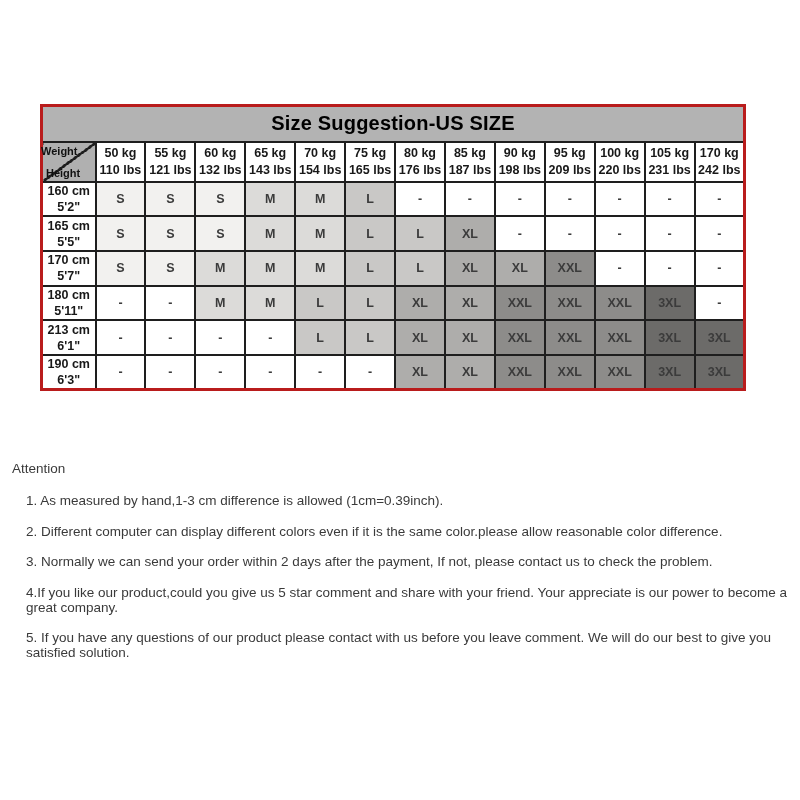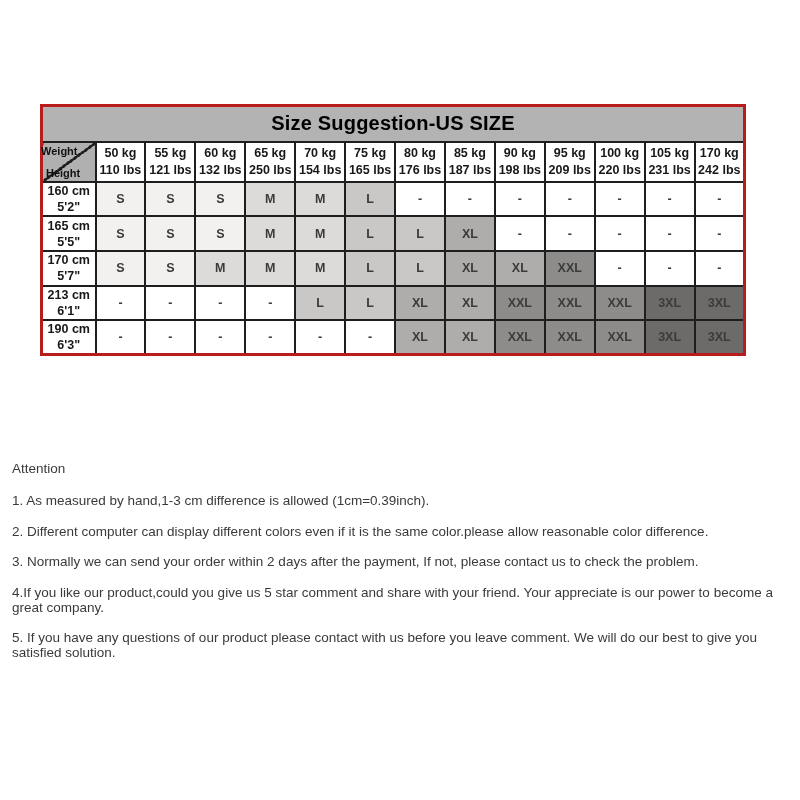--- a/index.html
+++ b/index.html
@@ -45,21 +45,21 @@
     color:#181818; line-height:16px;
   }
 
   .size-cell { font-size:12.5px; font-weight:600; color:#3b3b3b; }
 
   .notes {
     position:absolute; left:12px; top:461px; width:782px;
     font-size:13.5px; color:#3a3a3a; line-height:15px;
   }
   .notes .notes-heading { margin-bottom:17px; }
-  .notes .note-item { margin-bottom:15.5px; }
+  .notes .note-item { margin-bottom:15.5px;margin-left:14px; }
 </style>
 </head>
 <body>
 
 <table class="size-table">
   <colgroup>
     <col class="height-col">
   </colgroup>
   <thead>
     <tr>
@@ -78,21 +78,21 @@
         <th class="weight-th">
           <div>55 kg</div>
           <div>121 lbs</div>
         </th>
         <th class="weight-th">
           <div>60 kg</div>
           <div>132 lbs</div>
         </th>
         <th class="weight-th">
           <div>65 kg</div>
-          <div>250 lbs</div>
+          <div>143 lbs</div>
         </th>
         <th class="weight-th">
           <div>70 kg</div>
           <div>154 lbs</div>
         </th>
         <th class="weight-th">
           <div>75 kg</div>
           <div>165 lbs</div>
         </th>
         <th class="weight-th">
@@ -175,20 +175,39 @@
         <td class="size-cell" style="background: rgb(220, 219, 217);">M</td>
         <td class="size-cell" style="background: rgb(220, 219, 217);">M</td>
         <td class="size-cell" style="background: rgb(220, 219, 217);">M</td>
         <td class="size-cell" style="background: rgb(201, 200, 198);">L</td>
         <td class="size-cell" style="background: rgb(201, 200, 198);">L</td>
         <td class="size-cell" style="background: rgb(174, 173, 171);">XL</td>
         <td class="size-cell" style="background: rgb(174, 173, 171);">XL</td>
         <td class="size-cell" style="background: rgb(141, 140, 138);">XXL</td>
         <td class="size-cell" style="background: rgb(255, 255, 255);">-</td>
         <td class="size-cell" style="background: rgb(255, 255, 255);">-</td>
+        <td class="size-cell" style="background: rgb(255, 255, 255);">-</td>
+      </tr>
+      <tr>
+        <th class="height-th">
+          <div>180 cm</div>
+          <div>5'11"</div>
+        </th>
+        <td class="size-cell" style="background: rgb(255, 255, 255);">-</td>
+        <td class="size-cell" style="background: rgb(255, 255, 255);">-</td>
+        <td class="size-cell" style="background: rgb(220, 219, 217);">M</td>
+        <td class="size-cell" style="background: rgb(220, 219, 217);">M</td>
+        <td class="size-cell" style="background: rgb(201, 200, 198);">L</td>
+        <td class="size-cell" style="background: rgb(201, 200, 198);">L</td>
+        <td class="size-cell" style="background: rgb(174, 173, 171);">XL</td>
+        <td class="size-cell" style="background: rgb(174, 173, 171);">XL</td>
+        <td class="size-cell" style="background: rgb(141, 140, 138);">XXL</td>
+        <td class="size-cell" style="background: rgb(141, 140, 138);">XXL</td>
+        <td class="size-cell" style="background: rgb(141, 140, 138);">XXL</td>
+        <td class="size-cell" style="background: rgb(108, 107, 105);">3XL</td>
         <td class="size-cell" style="background: rgb(255, 255, 255);">-</td>
       </tr>
       <tr>
         <th class="height-th">
           <div>213 cm</div>
           <div>6'1"</div>
         </th>
         <td class="size-cell" style="background: rgb(255, 255, 255);">-</td>
         <td class="size-cell" style="background: rgb(255, 255, 255);">-</td>
         <td class="size-cell" style="background: rgb(255, 255, 255);">-</td>

